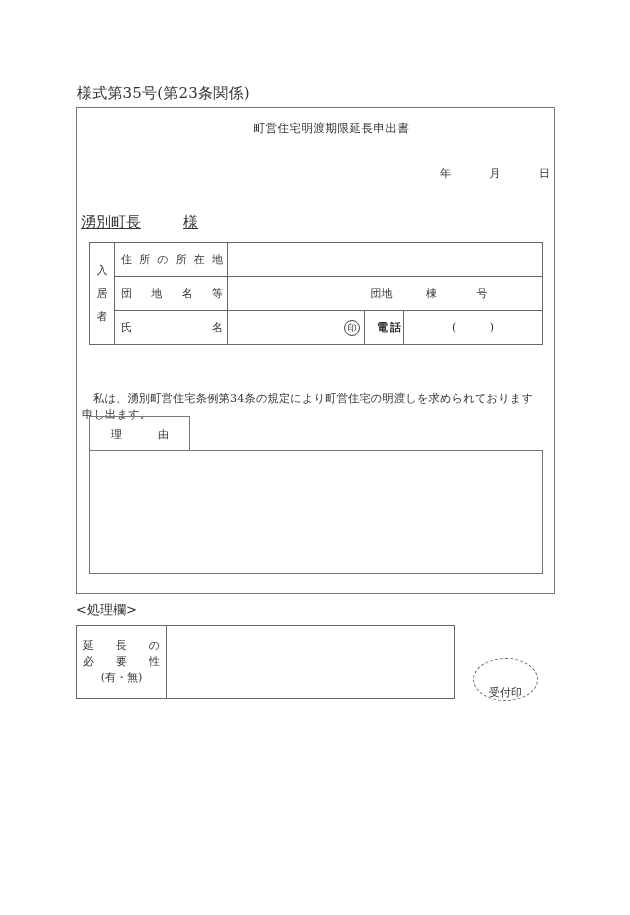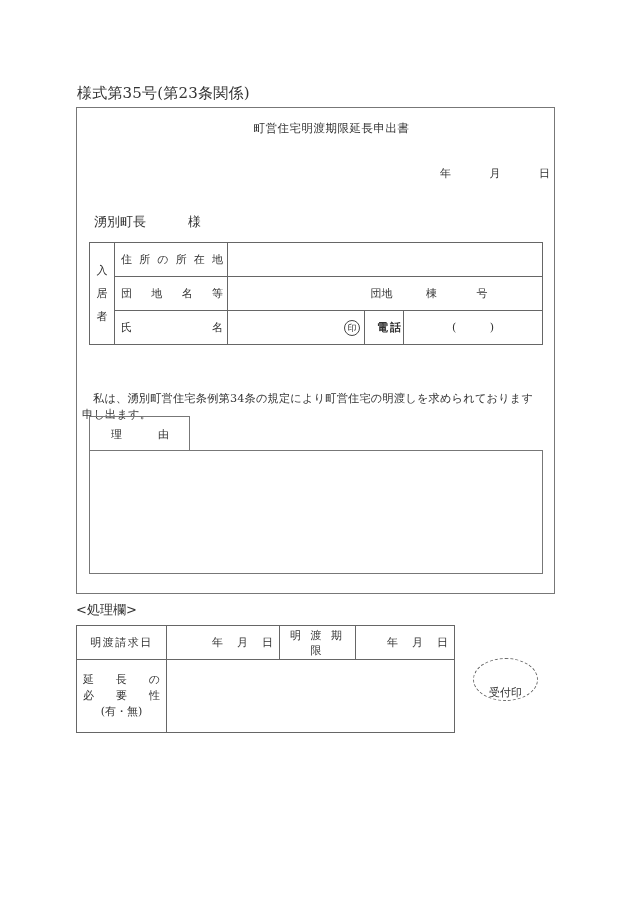--- a/index.html
+++ b/index.html
@@ -36,22 +36,23 @@
       margin-left: 16px;
     }
     .date-line {
       top: 166px; left: 440px; width: 110px;
       font-size: 11px;
       display: flex;
       justify-content: space-between;
     }
     .date-line span { display: inline-block; }
     .addressee {
-      left: 94px; top: 213px;
-      font-size: 13px;
+      left: 81px; top: 213px;
+      font-size: 15px;
+      text-decoration: underline;
     }
     .addressee .sama { margin-left: 42px; }
 
     table.resident {
       position: absolute;
       left: 89px; top: 242px;
       width: 454px;
       border-collapse: collapse;
     }
     table.resident td {
@@ -259,38 +260,20 @@
   <span>理</span>
     <span class="gap"></span>
     <span>由</span>
 </div>
 <div class="abs reason-box"></div>
 
 <div class="abs proc-heading">&lt;処理欄&gt;</div>
 
 <table class="proc">
   <tbody>
-      <tr class="row1">
-    <td class="c1">明渡請求日</td>
-    <td class="c2">
-      <div class="ymd">
-        <span>年</span>
-        <span>月</span>
-        <span>日</span>
-      </div>
-    </td>
-    <td class="c3">明 渡 期 限</td>
-    <td>
-      <div class="ymd">
-        <span>年</span>
-        <span>月</span>
-        <span>日</span>
-      </div>
-    </td>
-  </tr>
   <tr class="row2">
     <td class="c1 necessity" style="letter-spacing:0">
       <div class="spread">
         <span>延</span>
         <span>長</span>
         <span>の</span>
       </div>
       <div class="spread">
         <span>必</span>
         <span>要</span>

